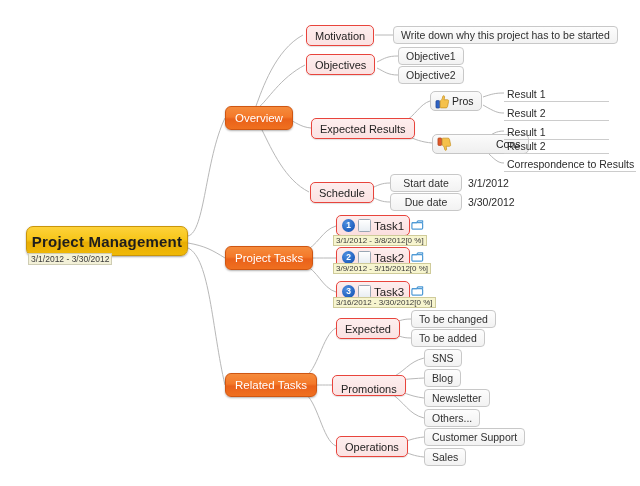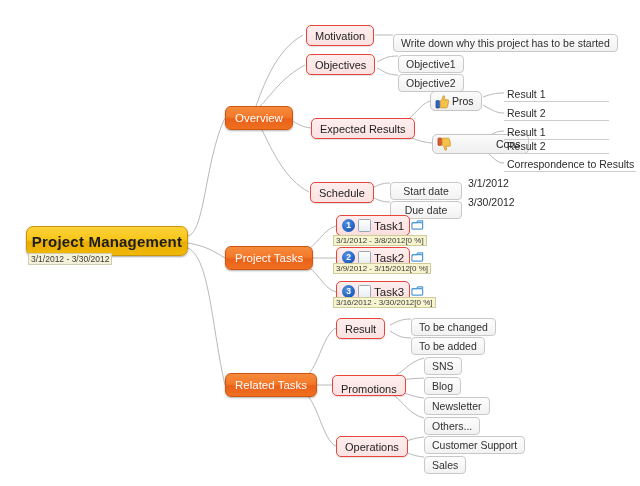--- a/index.html
+++ b/index.html
@@ -53,21 +53,20 @@
   }
 
   
   .leaf{
     height:18px;border-radius:4px;
     background:linear-gradient(to bottom,#fdfdfd 0%,#f2f2f2 100%);
     border:1px solid #c8c8c8;
     color:#303030;font-size:10.5px;
     display:flex;align-items:center;justify-content:center;
     padding:0 7px;
-    margin-top:8px;
   }
 
   
   .uline{
     font-size:10.5px;color:#2b2b2b;
     border-bottom:1px solid #cccccc;
     height:17px;display:flex;align-items:flex-end;
     padding:0 3px 1px 3px;
   }
 
@@ -294,21 +293,21 @@
   </div>
   <span class="node task-folder" style="left:410px;top:284px;">
     <svg viewBox="0 0 16 15" width="15" height="14">
       <path d="M2 5 h5 l1.5 -2 h5 v2" fill="none" stroke="#4f9bd6" stroke-width="1.3" stroke-linejoin="round"></path>
       <rect x="2" y="5" width="11.5" height="7" rx="1.2" fill="none" stroke="#4f9bd6" stroke-width="1.3"></rect>
     </svg>
   </span>
   <div class="node task-date" style="left:333px;top:297px;">3/16/2012 - 3/30/2012[0 %]</div>
 
   <div class="node lvl2" style="left:336px;top:318px;">
-    <span>Result</span>
+    <span>Expected</span>
   </div>
   <div class="node leaf" style="left:411px;top:310px;">
     <span>To be changed</span>
   </div>
   <div class="node leaf" style="left:411px;top:329px;">
     <span>To be added</span>
   </div>
 
   <div class="node lvl2" style="left:332px;top:375px;align-items:flex-end;">
     <span>Promotions</span>

